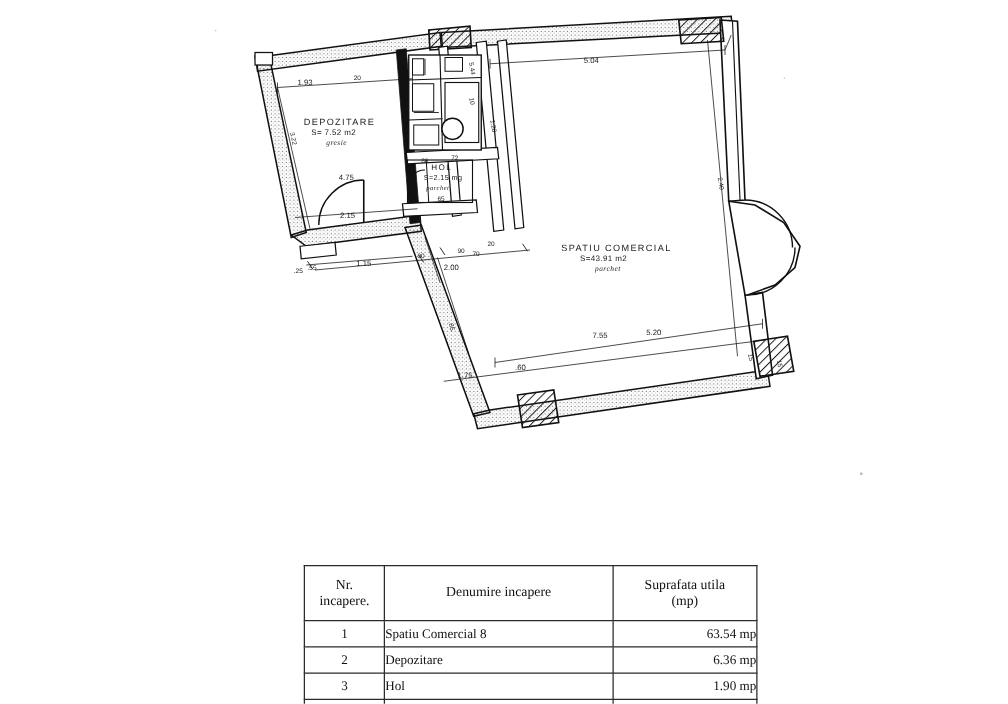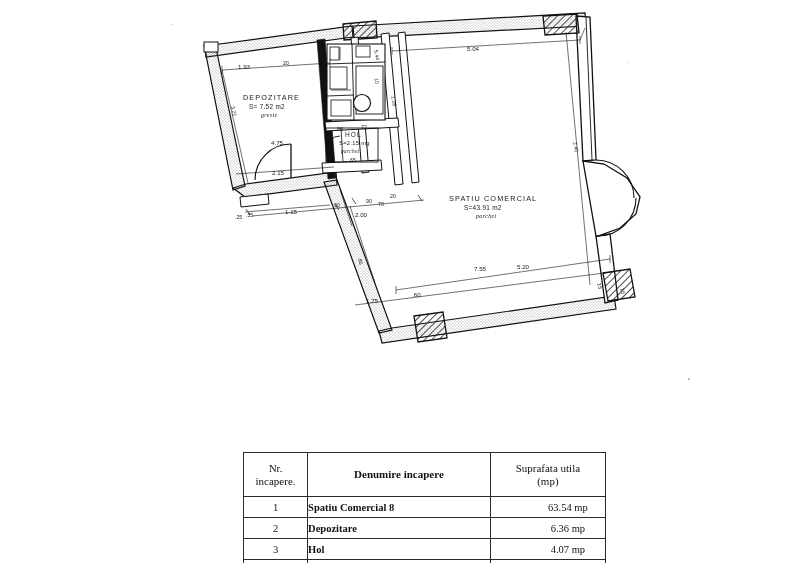--- a/index.html
+++ b/index.html
@@ -17,27 +17,27 @@
   .dim{position:absolute;font-family:"Liberation Sans", sans-serif;
     font-size:6.2px;color:#1b1b1b;white-space:nowrap;}
   .dim.sm{font-size:5.2px;}
 
   
   #table-wrap{position:absolute;left:243px;top:452px;width:363px;}
   table.sched{border-collapse:collapse;width:363px;
      font-family:"Liberation Serif", serif;}
   table.sched td,table.sched th{border:1px solid #2b2b2b;padding:0;}
   .c-nr{width:68px;text-align:center;}
-  .c-den{width:210px;text-align:left;padding-left:8px;font-weight:bold;}
+  .c-den{width:210px;text-align:left;padding-left:8px;}
   .c-sup{width:85px;text-align:center;}
   .hdr td{height:43px;vertical-align:middle;text-align:center;font-size:11px;line-height:1.15;}
   .hdr .c-den{text-align:center;padding-left:0;}
   .row td{height:20px;vertical-align:middle;font-size:10.5px;}
   .row .c-nr{text-align:center;}
-  .row .c-sup{text-align:center;padding-left:40px;}
+  .row .c-sup{text-align:right;padding-left:40px;}
   .two-line{display:block;text-align:center;}
   .speck{position:absolute;width:1px;height:1px;background:#bdbdbd;}
 </style>
 </head>
 <body>
 
 <div id="plan-area">
 
   <svg id="plan-svg" width="806" height="430" viewBox="0 0 806 430">
     <defs>
@@ -232,21 +232,21 @@
         <td class="c-sup">63.54 mp</td>
       </tr>
       <tr class="row">
         <td class="c-nr">2</td>
         <td class="c-den">Depozitare</td>
         <td class="c-sup">6.36 mp</td>
       </tr>
       <tr class="row">
         <td class="c-nr">3</td>
         <td class="c-den">Hol</td>
-        <td class="c-sup">4.07 mp</td>
+        <td class="c-sup">1.90 mp</td>
       </tr>
       <tr class="row">
         <td class="c-nr">4</td>
         <td class="c-den">Grup sanitar</td>
         <td class="c-sup">3.13 mp</td>
       </tr>
     </tbody>
   </table>
 </div>
 

